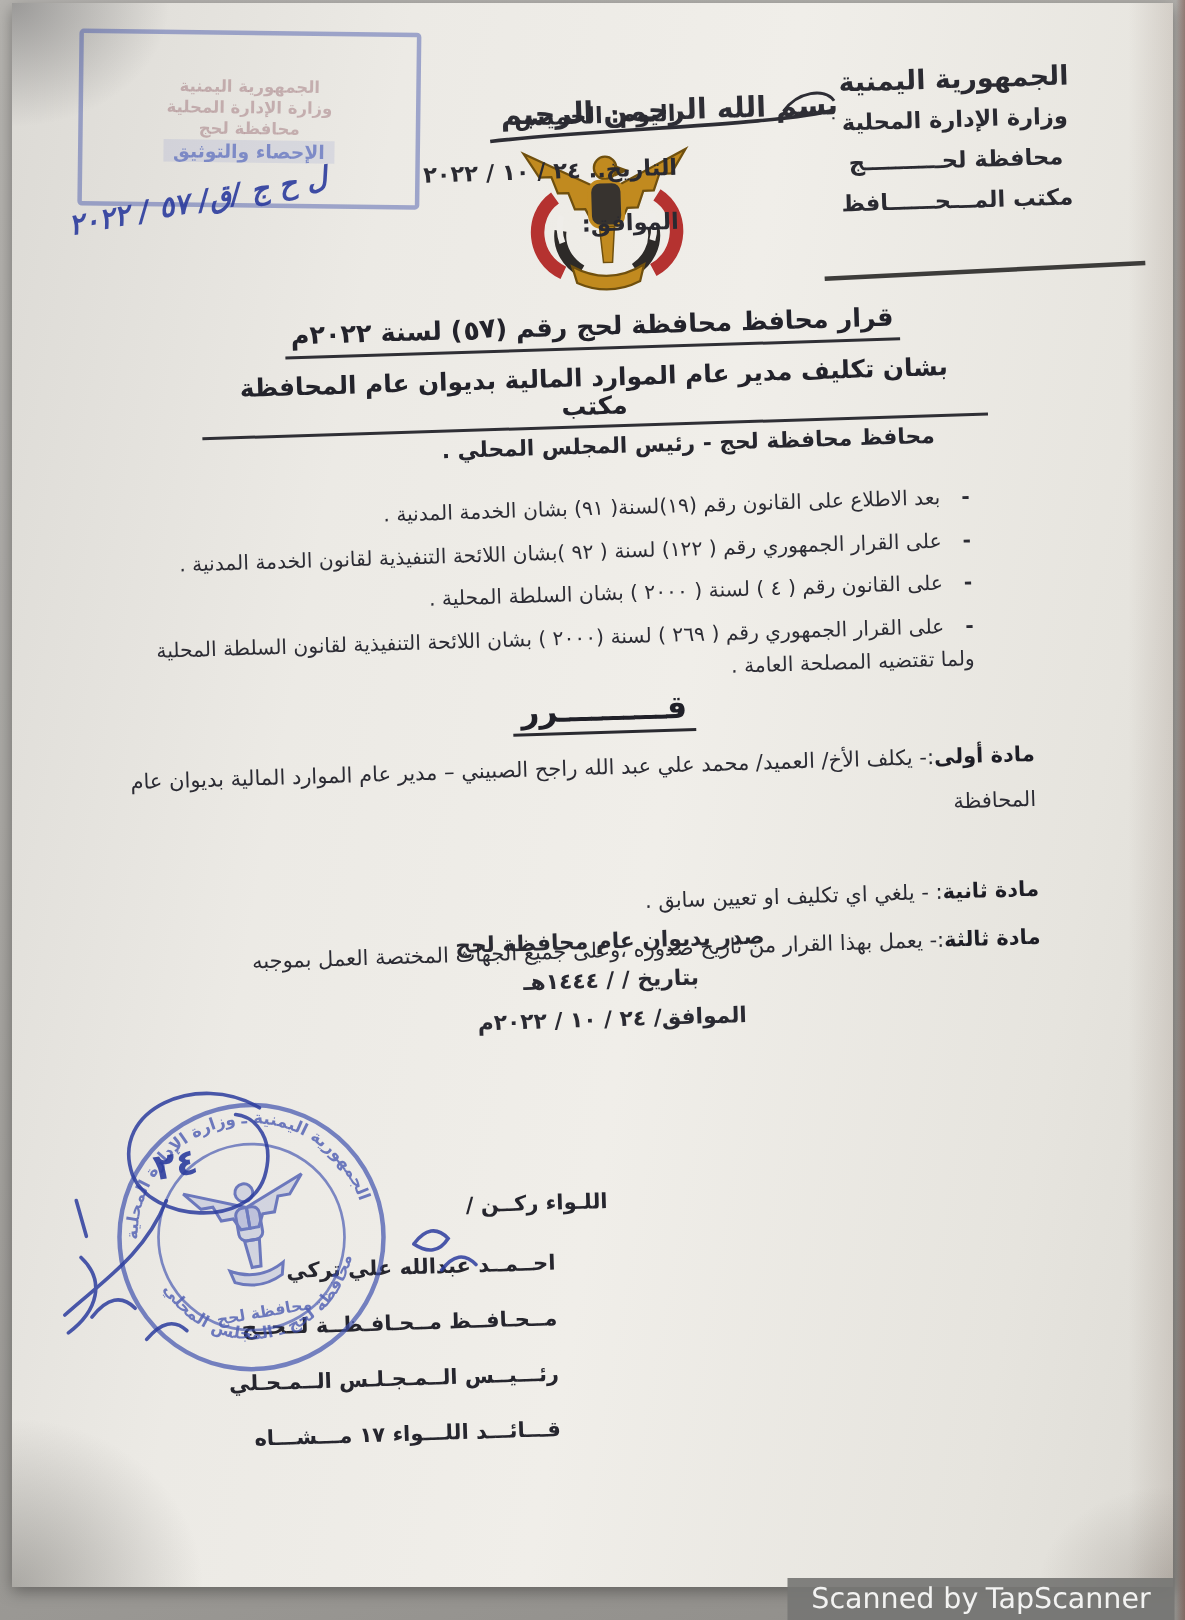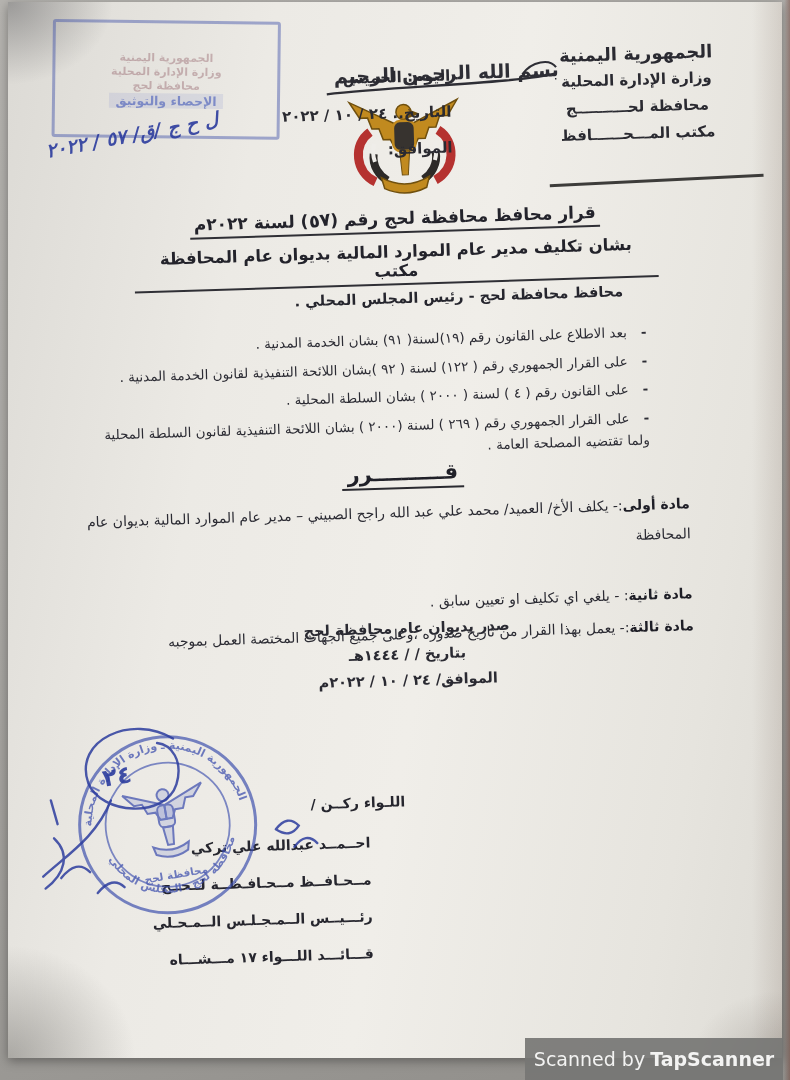--- a/index.html
+++ b/index.html
@@ -68,24 +68,24 @@
   
   .issuance{position:absolute;top:612px;left:222px;width:334px;text-align:center;
     font-size:14.5px;font-weight:600;line-height:26px;color:#2a2a32;}
   
   .rank{position:absolute;top:790px;right:392px;font-size:14px;font-weight:700;color:#26262e;white-space:nowrap;}
   .sig-block{position:absolute;top:820px;left:78px;width:268px;text-align:right;color:#26262e;}
   .sig-block div{font-size:14px;font-weight:700;line-height:37px;white-space:nowrap;}
   .seal{position:absolute;top:716px;left:46px;width:196px;height:196px;transform:rotate(-8deg);opacity:.85;}
   .pen{position:absolute;top:686px;left:0;width:340px;height:290px;}
   
-  .watermark{position:absolute;right:7px;bottom:0;width:258px;height:42px;
+  .watermark{position:absolute;right:7px;bottom:0;width:258px;height:28px;
     background:rgba(118,118,116,.92);display:flex;align-items:center;justify-content:center;
     color:#f3f3f2;font-size:19px;direction:ltr;}
-  .watermark b{font-weight:700;margin-left:5px;}
+  .watermark b{font-weight:400;margin-left:5px;}
 </style>
 </head>
 <body>
 
 <div class="page">
   <div class="paper">
     <div class="tilt">
 
       <div class="hdr-right">
         <div class="l1">الجمهورية اليمنية</div>

